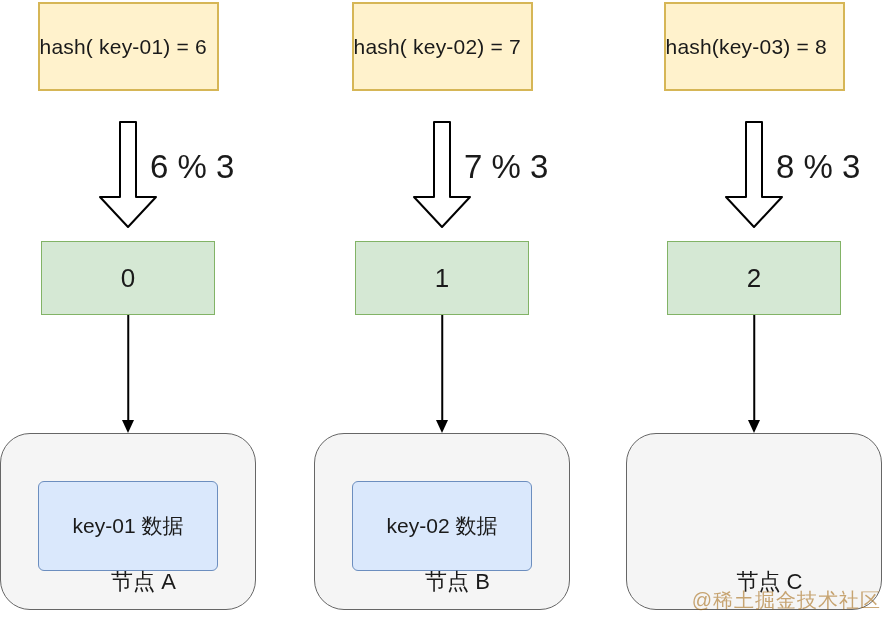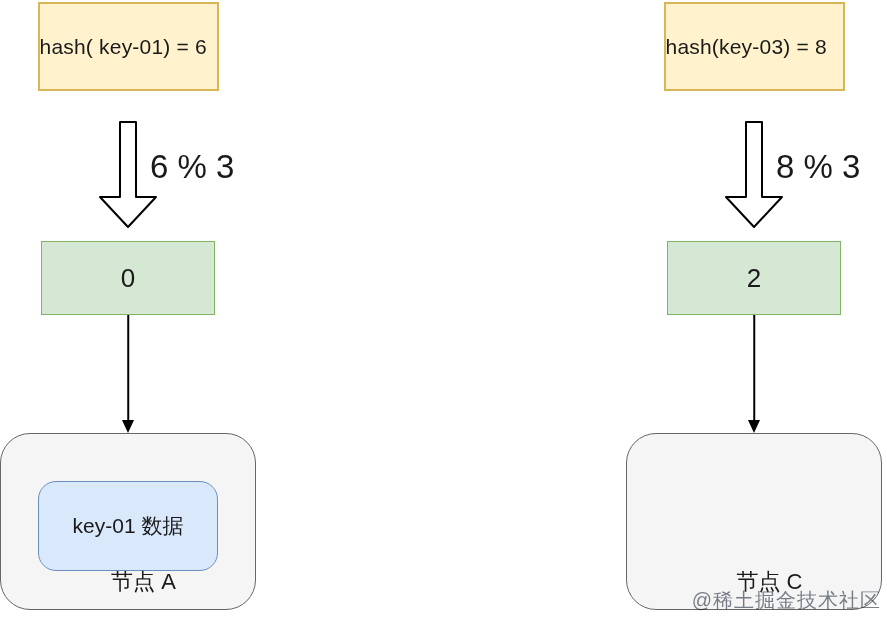--- a/index.html
+++ b/index.html
@@ -37,32 +37,32 @@
   }
   .node-box{
     position:relative;width:100%;height:177px;flex:none;box-sizing:border-box;
     background:var(--node-box-fill);border:1.5px solid var(--node-box-border);
     border-radius:30px;
   }
   .data-box{
     position:absolute;top:47px;left:50%;transform:translateX(-50%);
     width:180px;height:90px;box-sizing:border-box;
     background:var(--data-box-fill);border:1.5px solid var(--data-box-border);
-    border-radius:18px;
+    border-radius:6px;
     display:flex;align-items:center;justify-content:center;
     font-size:21px;white-space:nowrap;
   }
   .node-label{
     position:absolute;left:0;right:0;bottom:12px;text-align:center;
     font-size:22px;
     margin-left:31px;
   }
   .watermark{
     position:absolute;top:587px;right:6px;z-index:5;
-    font-size:20px;color:#0f172a;opacity:.55;white-space:nowrap;letter-spacing:1px;
+    font-size:20px;color:#a16207;opacity:.55;white-space:nowrap;letter-spacing:1px;
   }
   .fat-arrow path{fill:#ffffff;stroke:#000000;stroke-width:2;stroke-linejoin:round;}
 </style>
 </head>
 <body>
 
 <div id="stage">
 
   <div class="col col-0">
     <div class="hash-box">
@@ -80,20 +80,42 @@
       <div class="head"></div>
     </div>
     <div class="node-box">
       <div class="data-box">
         <span>key-01 数据</span>
       </div>
       <div class="node-label">节点 A</div>
     </div>
   </div>
 
+  <div class="col col-1">
+    <div class="hash-box">
+      <span>hash( key-02) = 7</span>
+    </div>
+    <svg class="fat-arrow" width="60" height="108" viewBox="0 0 60 108">
+      <path d="M22 1 L38 1 L38 76 L58 76 L30 106 L2 76 L22 76 Z"></path>
+    </svg>
+    <div class="mod-label">7 % 3</div>
+    <div class="slot-box">
+      <span>1</span>
+    </div>
+    <div class="thin-arrow">
+      <div class="line"></div>
+      <div class="head"></div>
+    </div>
+    <div class="node-box">
+      <div class="data-box">
+        <span>key-02 数据</span>
+      </div>
+      <div class="node-label">节点 B</div>
+    </div>
+  </div>
 
   <div class="col col-2">
     <div class="hash-box">
       <span>hash(key-03) = 8</span>
     </div>
     <svg class="fat-arrow" width="60" height="108" viewBox="0 0 60 108">
       <path d="M22 1 L38 1 L38 76 L58 76 L30 106 L2 76 L22 76 Z"></path>
     </svg>
     <div class="mod-label">8 % 3</div>
     <div class="slot-box">

